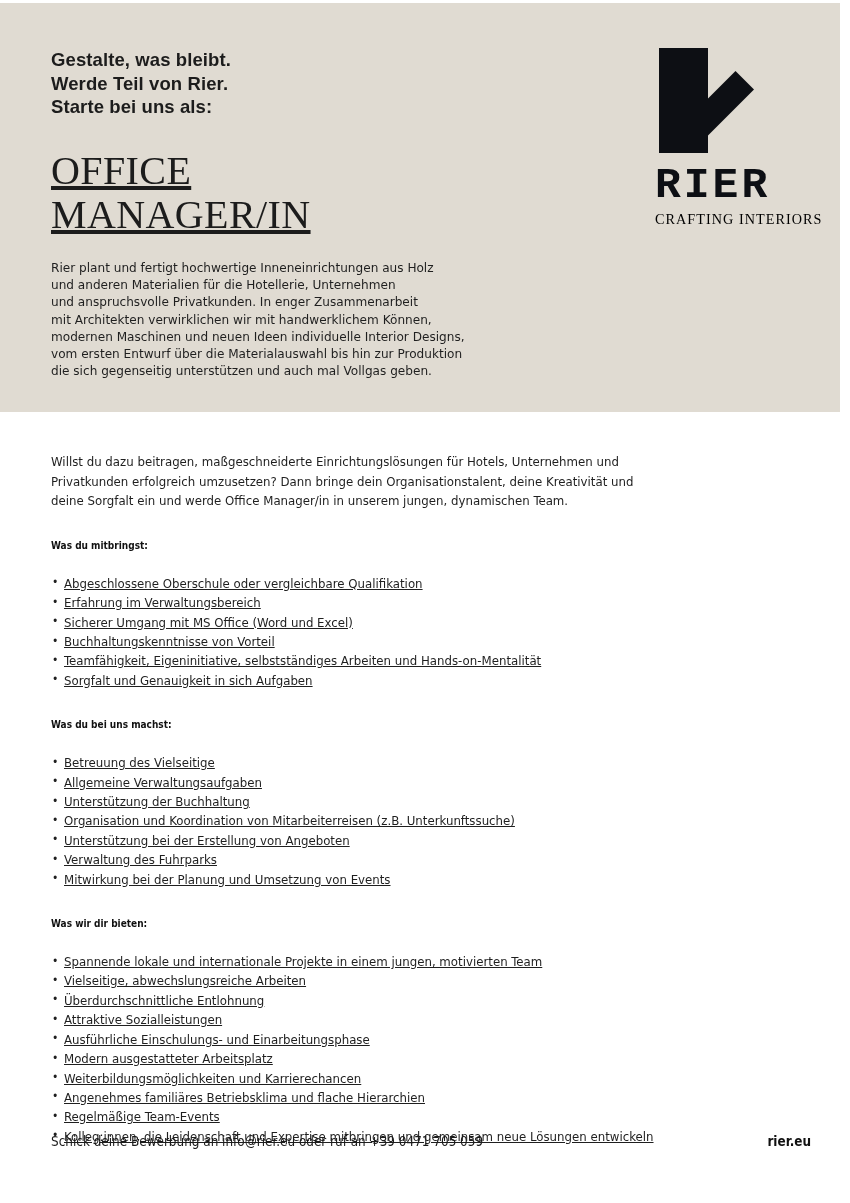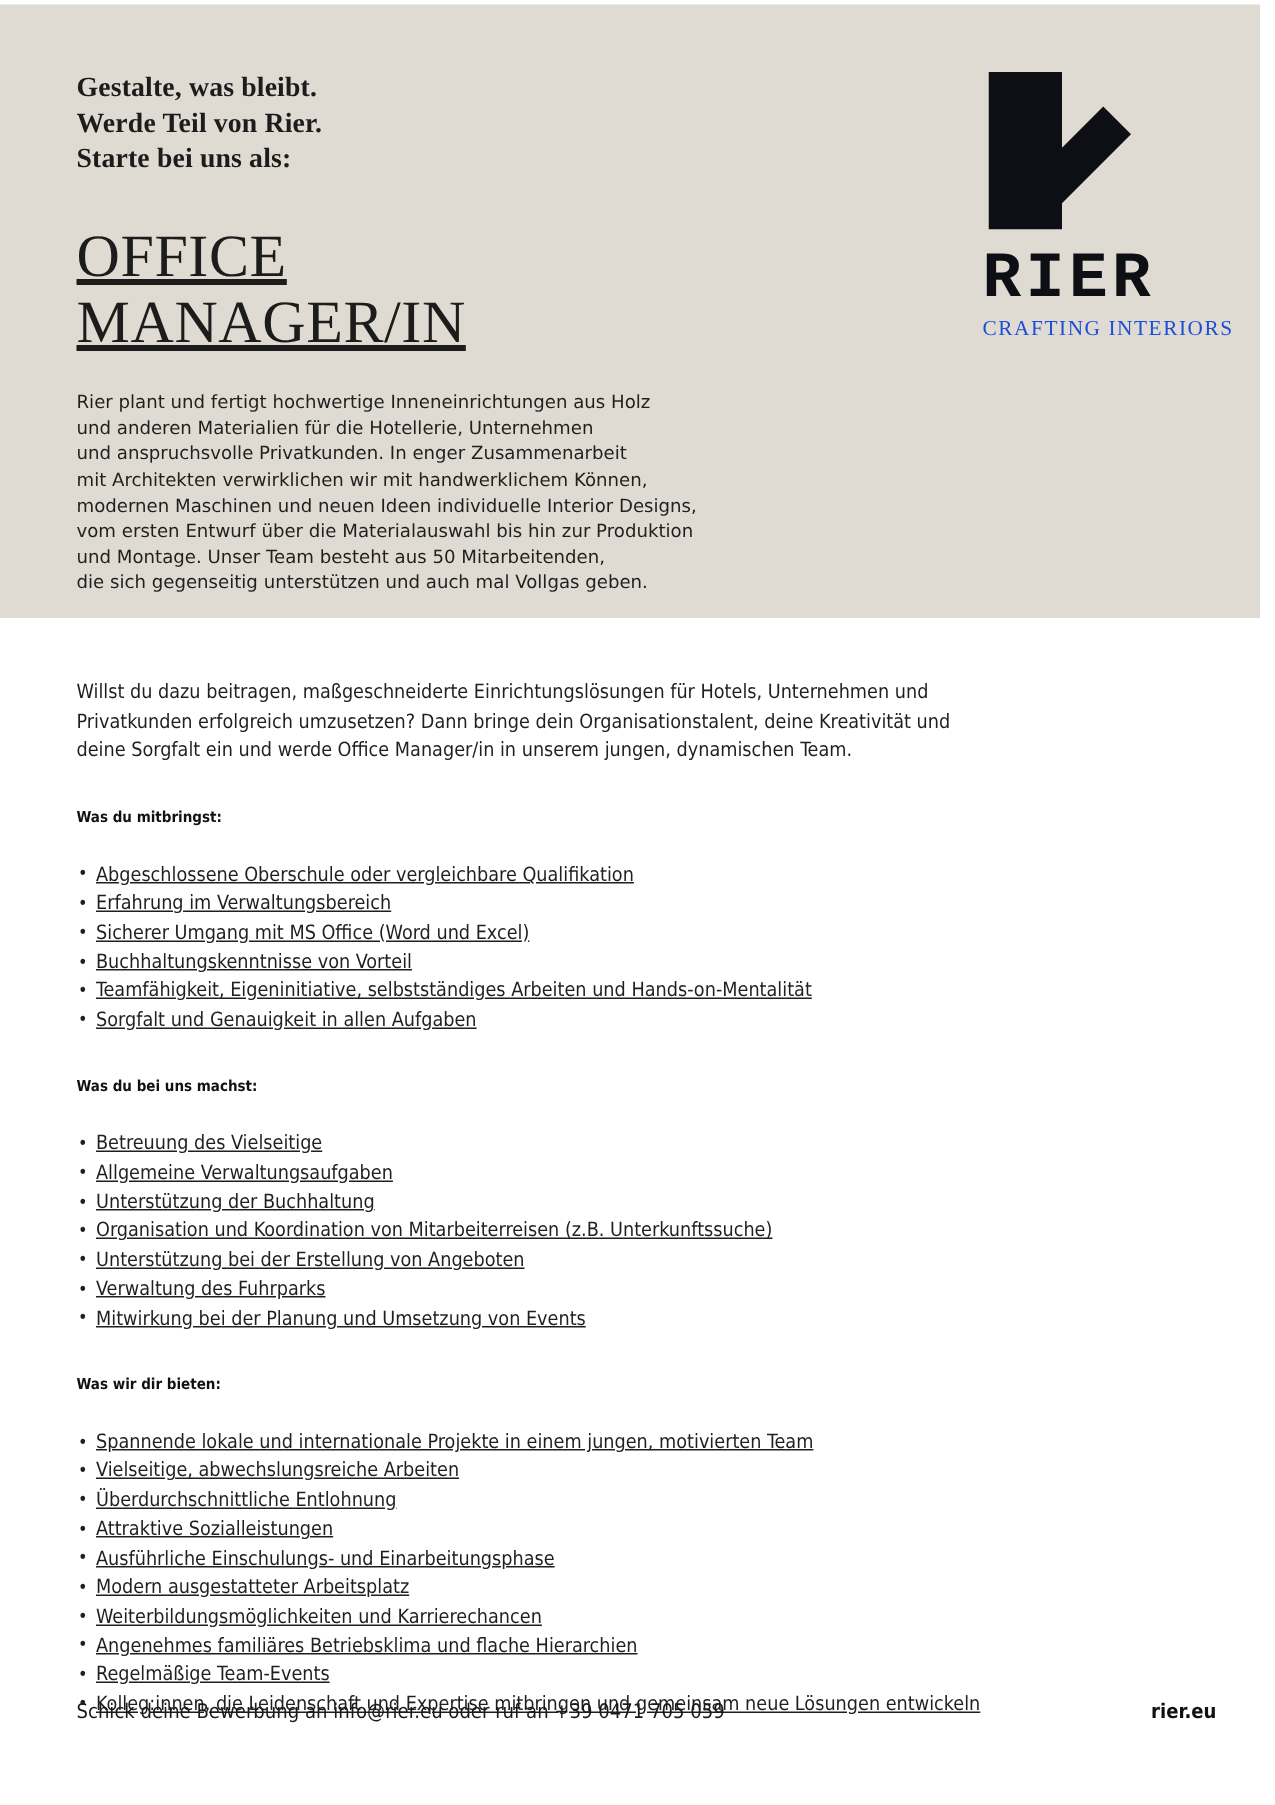--- a/index.html
+++ b/index.html
@@ -36,21 +36,21 @@
 
   .hero-inner {
     position: absolute;
     left: 51px;
     top: 45px;
     right: 0;
     bottom: 0;
   }
 
   .headline {
-    font-family: Liberation Serif, serif;
+    font-family: Liberation Sans, sans-serif;
     font-size: 18.5px;
     font-weight: bold;
     line-height: 23.5px;
     letter-spacing: 0.1px;
     color: #1c1c1c;
     margin: 0;
   }
   .headline div { white-space: nowrap; }
 
   .job-title {
@@ -101,21 +101,21 @@
     line-height: 44px;
     color: #0d0f14;
     white-space: nowrap;
   }
   .logo-sub {
     margin-top: 3px;
     font-family: "Liberation Serif", "DejaVu Serif", serif;
     font-size: 14.2px;
     letter-spacing: 1.05px;
     line-height: 16px;
-    color: #1d4ed8;
+    color: #000000;
     white-space: nowrap;
   }
 
   
   .body-content {
     position: absolute;
     left: 51px;
     top: 452px;
     width: 760px;
   }
@@ -211,21 +211,20 @@
         <div>MANAGER/IN</div>
       </div>
 
       <div class="intro">
         <div>Rier plant und fertigt hochwertige Inneneinrichtungen aus Holz</div>
         <div>und anderen Materialien für die Hotellerie, Unternehmen</div>
         <div>und anspruchsvolle Privatkunden. In enger Zusammenarbeit</div>
         <div>mit Architekten verwirklichen wir mit handwerklichem Können,</div>
         <div>modernen Maschinen und neuen Ideen individuelle Interior Designs,</div>
         <div>vom ersten Entwurf über die Materialauswahl bis hin zur Produktion</div>
-        <div>und Montage. Unser Team besteht aus 50 Mitarbeitenden,</div>
         <div>die sich gegenseitig unterstützen und auch mal Vollgas geben.</div>
       </div>
     </div>
 
     <div class="logo">
       <div class="logo-mark">
         <svg width="95" height="105" viewBox="0 0 95 105" xmlns="http://www.w3.org/2000/svg" aria-hidden="true">
           <path d="M0 0 H49 V50.5 L76.5 23 L95 41.5 L49 87.5 V105 H0 Z" fill="#0d0f14"></path>
         </svg>
       </div>
@@ -243,21 +242,21 @@
     </div>
 
     <div class="section">
       <div class="section-heading">Was du mitbringst:</div>
       <ul class="bullets">
         <li>Abgeschlossene Oberschule oder vergleichbare Qualifikation</li>
         <li>Erfahrung im Verwaltungsbereich</li>
         <li>Sicherer Umgang mit MS Office (Word und Excel)</li>
         <li>Buchhaltungskenntnisse von Vorteil</li>
         <li>Teamfähigkeit, Eigeninitiative, selbstständiges Arbeiten und Hands-on-Mentalität</li>
-        <li>Sorgfalt und Genauigkeit in allen Aufgaben</li>
+        <li>Sorgfalt und Genauigkeit in sich Aufgaben</li>
       </ul>
     </div>
 
     <div class="section">
       <div class="section-heading">Was du bei uns machst:</div>
       <ul class="bullets">
         <li>Betreuung des Vielseitige</li>
         <li>Allgemeine Verwaltungsaufgaben</li>
         <li>Unterstützung der Buchhaltung</li>
         <li>Organisation und Koordination von Mitarbeiterreisen (z.B. Unterkunftssuche)</li>

